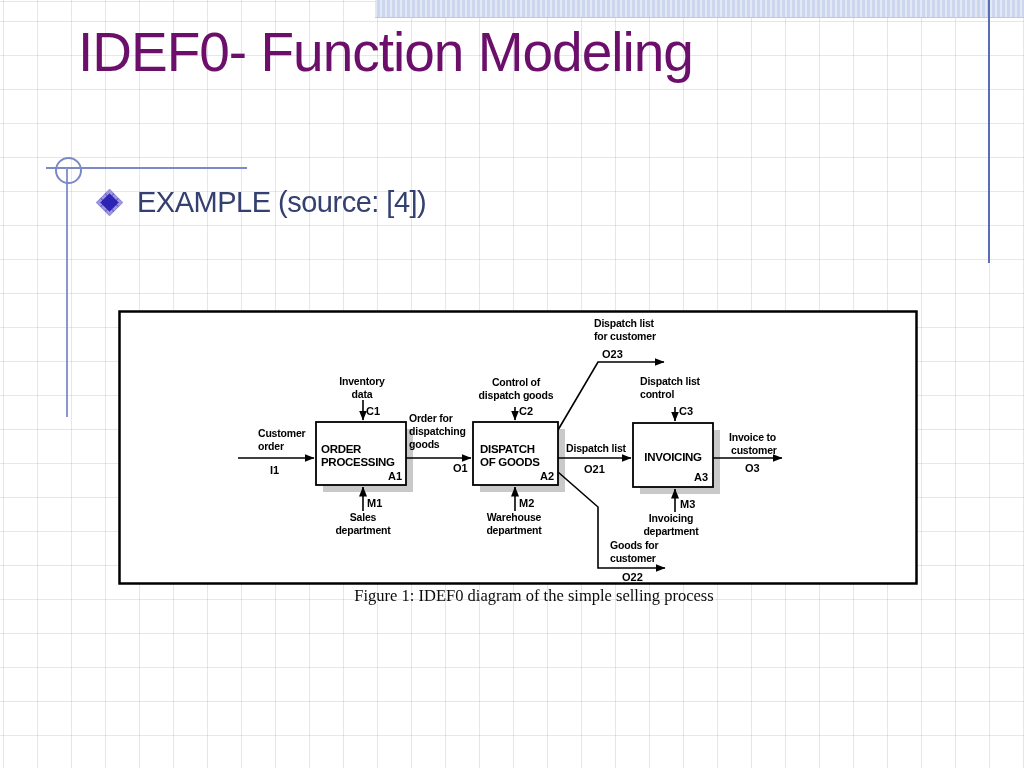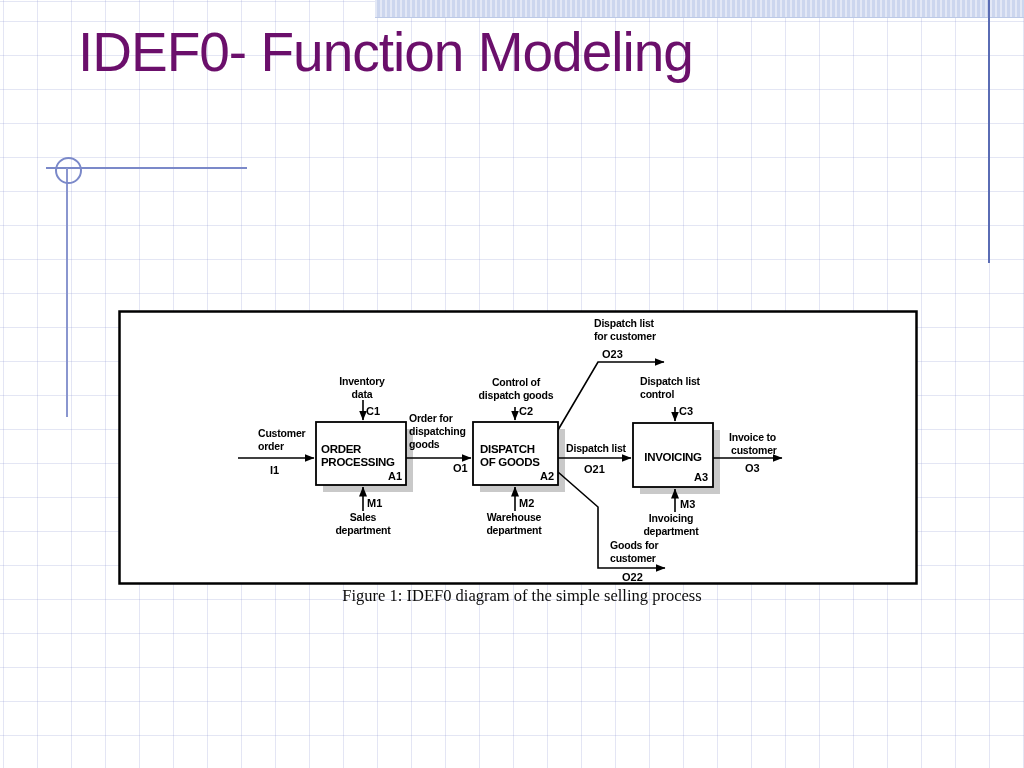--- a/index.html
+++ b/index.html
@@ -27,21 +27,21 @@
   }
   .bullet-row{position:absolute;left:94px;top:186px;display:flex;align-items:center;}
   .diamond{
     width:13px;height:13px;background:#2d23b5;border:3px dashed #9d97d8;
     transform:rotate(45deg);margin:0 18px 0 6px;flex:none;
   }
   .bullet-text{font-size:29px;color:#344070;letter-spacing:-0.5px;}
   .figure-wrap{position:absolute;left:118px;top:310px;width:800px;height:275px;}
   .figure-wrap svg{display:block;}
   .fig-caption{
-    position:absolute;left:122px;top:586px;width:800px;text-align:center;
+    position:absolute;left:134px;top:586px;width:800px;text-align:center;
     font-family:"Liberation Serif",serif;font-size:16.5px;color:#0d0d0d;
   }
   .svgtxt{font-family:"Liberation Sans",sans-serif;font-weight:bold;fill:#000;}
   .lbl{font-size:10.5px;letter-spacing:-0.2px;}
   .code{font-size:11px;}
   .boxlbl{font-size:11.5px;letter-spacing:-0.3px;}
 </style>
 </head>
 <body>
 
@@ -50,20 +50,24 @@
   <div class="top-band"></div>
   <div class="right-accent-line"></div>
   <div class="motif-hline"></div>
   <div class="motif-vline"></div>
   <div class="motif-circle"></div>
 
   <div class="title">
     <div>IDEF0- Function Modeling</div>
   </div>
 
+  <div class="bullet-row">
+    <span class="diamond"></span>
+    <span class="bullet-text">EXAMPLE (source: [4])</span>
+  </div>
 
   <div class="figure-wrap">
     <svg width="800" height="275" viewBox="0 0 800 275" xmlns="http://www.w3.org/2000/svg">
       <defs>
         <marker id="arr" viewBox="0 0 10 8" refX="9.5" refY="4" markerWidth="10" markerHeight="8" markerUnits="userSpaceOnUse" orient="auto">
           <path d="M0,0 L10,4 L0,8 Z" fill="#000"></path>
         </marker>
       </defs>
 
       <rect x="1.5" y="1.5" width="797" height="272" fill="#ffffff" stroke="#000" stroke-width="2.5"></rect>

